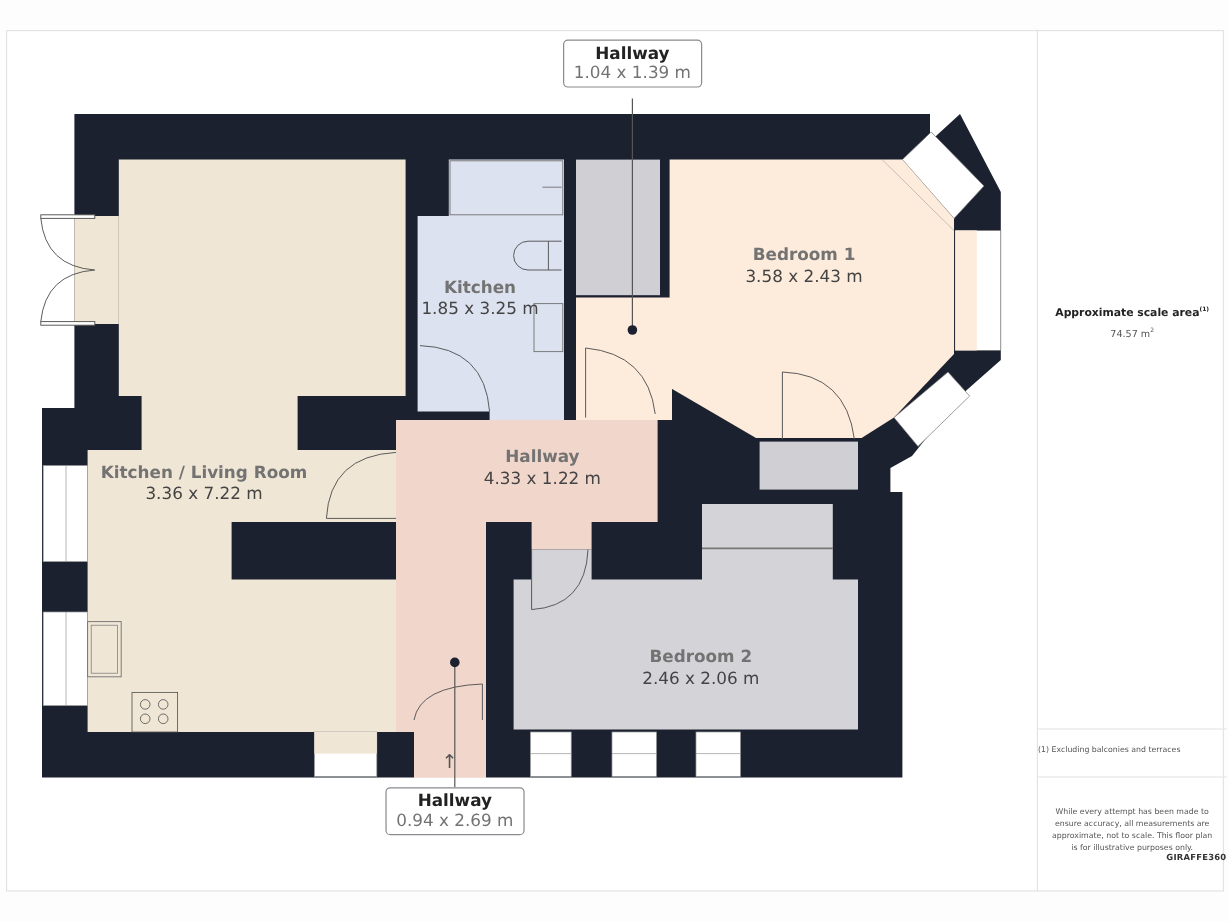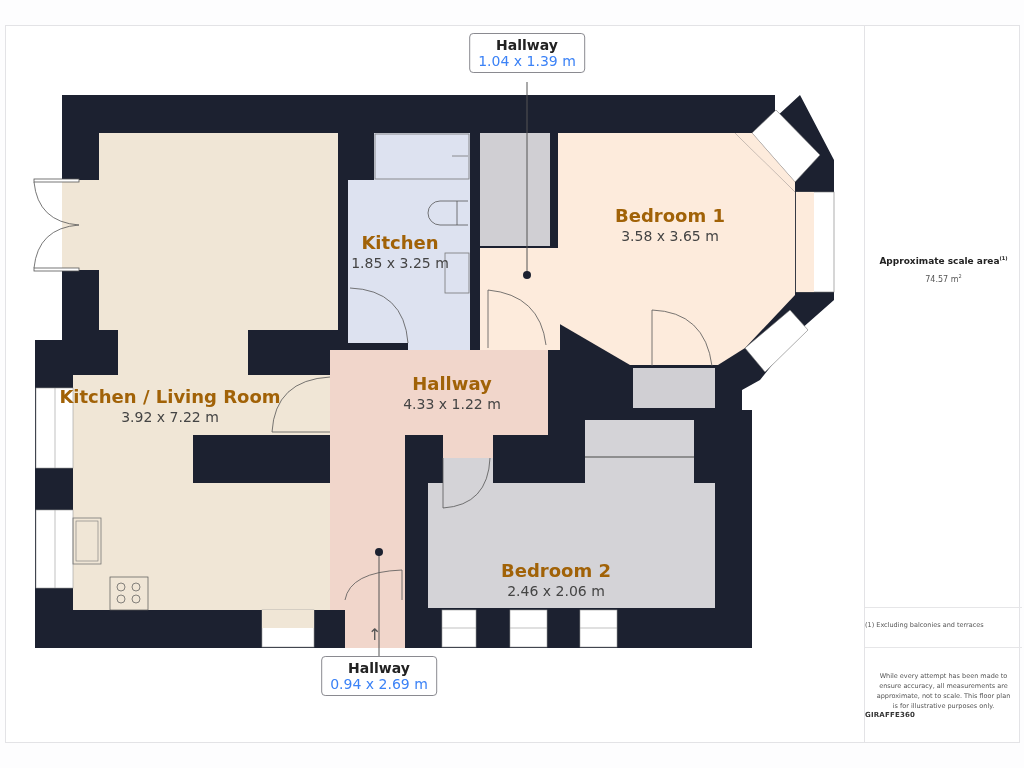--- a/index.html
+++ b/index.html
@@ -7,28 +7,28 @@
   .frame { position:absolute; left:5px; top:25px; width:1015px; height:718px; border:1px solid #e3e3e6; background:#fff; box-sizing:border-box; }
   .side { position:absolute; left:864px; top:25px; width:157px; height:718px; border-left:1px solid #e3e3e6; }
   .side .area-title { position:absolute; top:230px; left:0; width:157px; text-align:center; font-size:9px; font-weight:bold; color:#222; }
   .side .area-title sup { font-size:5px; }
   .side .area-value { position:absolute; top:248px; left:0; width:157px; text-align:center; font-size:8px; color:#555; }
   .side .area-value sup { font-size:5px; }
   .side .sep1 { position:absolute; top:582px; left:0; width:157px; border-top:1px solid #e6e6e8; }
   .side .footnote { position:absolute; top:596px; left:0; width:157px; text-align:left; font-size:6.5px; color:#555; }
   .side .sep2 { position:absolute; top:622px; left:0; width:157px; border-top:1px solid #e6e6e8; }
   .side .disclaimer { position:absolute; top:646px; left:10px; width:137px; text-align:center; font-size:6.5px; line-height:10px; color:#555; }
-  .side .brand { position:absolute; top:686px; left:0; width:157px; text-align:left; font-size:7px; font-weight:bold; color:#333; letter-spacing:0.2px; }
+  .side .brand { position:absolute; top:686px; left:0; width:157px; text-align:right; font-size:7px; font-weight:bold; color:#333; letter-spacing:0.2px; }
   svg.plan { position:absolute; left:0; top:0; }
   .label { position:absolute; text-align:center; transform:translateX(-50%); white-space:nowrap; }
-  .label .name { font-size:18px; font-weight:bold; color:#a16207; }
+  .label .name { font-size:14px; font-weight:bold; color:#737373; }
   .label .dims { font-size:14px; color:#444; margin-top:2px; }
   .callout { position:absolute; background:#fff; border:1px solid #8a8a90; border-radius:4px; text-align:center; padding:3px 8px; transform:translateX(-50%); }
   .callout .name { font-size:14px; font-weight:bold; color:#222; }
-  .callout .dims { font-size:14px; color:#3b82f6; }
+  .callout .dims { font-size:14px; color:#737373; }
 </style>
 </head>
 <body>
 
 <div class="frame"></div>
 
 <svg class="plan" width="864" height="768">
 
   <g fill="#1c2130">
     <polygon points="62,95 775,95 775,118 800,95 834,160 834,300 800,330 760,380 742,390 742,410 752,410 752,648 405,648 405,610 345,610 345,648 35,648 35,340 62,340"></polygon>
@@ -106,35 +106,35 @@
   </g>
 
   <line x1="527" y1="82" x2="527" y2="275" stroke="#555" stroke-width="1"></line>
   <circle cx="527" cy="275" r="4" fill="#1c2130"></circle>
   <line x1="379" y1="552" x2="379" y2="656" stroke="#555" stroke-width="1"></line>
   <circle cx="379" cy="552" r="4" fill="#1c2130"></circle>
 </svg>
 
 <div class="label" style="left:170px; top:386px;">
   <div class="name">Kitchen / Living Room</div>
-  <div class="dims">3.92 x 7.22 m</div>
+  <div class="dims">3.36 x 7.22 m</div>
 </div>
 <div class="label" style="left:400px; top:232px;">
   <div class="name">Kitchen</div>
   <div class="dims">1.85 x 3.25 m</div>
 </div>
 <div class="label" style="left:670px; top:205px;">
   <div class="name">Bedroom 1</div>
-  <div class="dims">3.58 x 3.65 m</div>
+  <div class="dims">3.58 x 2.43 m</div>
 </div>
 <div class="label" style="left:452px; top:373px;">
   <div class="name">Hallway</div>
   <div class="dims">4.33 x 1.22 m</div>
 </div>
-<div class="label" style="left:556px; top:540px;margin-top:20px;">
+<div class="label" style="left:584px; top:540px;">
   <div class="name">Bedroom 2</div>
   <div class="dims">2.46 x 2.06 m</div>
 </div>
 
 <div class="callout" style="left:527px; top:33px;">
   <div class="name">Hallway</div>
   <div class="dims">1.04 x 1.39 m</div>
 </div>
 <div class="callout" style="left:379px; top:656px;">
   <div class="name">Hallway</div>

